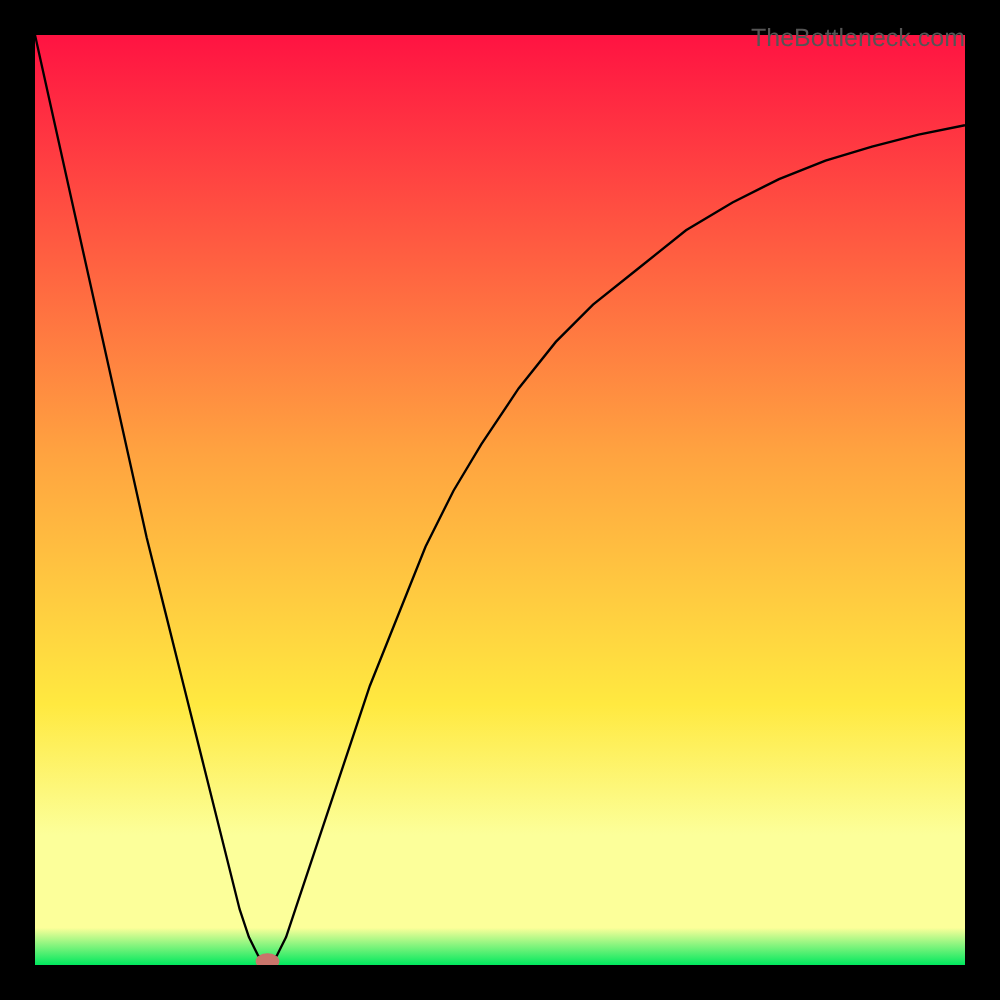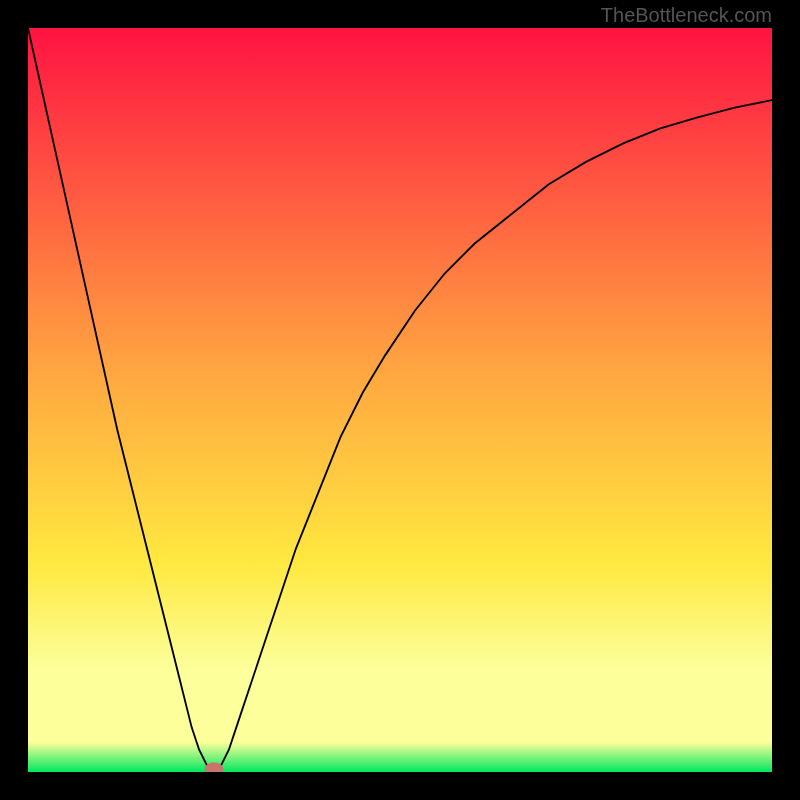--- a/index.html
+++ b/index.html
@@ -11,21 +11,21 @@
     font-family: Arial, Helvetica, sans-serif;
   }
   .outer {
     position: relative;
     width: 800px;
     height: 800px;
     background: #000;
   }
   .watermark {
     position: absolute;
-    top: 4px;
+    top: 20px;
     right: 28px;
     color: #555;
     font-size: 20px;
     letter-spacing: 0px;
     font-weight: 400;
     z-index: 10;
   }
   .plot {
     position: absolute;
     left: 28px;

